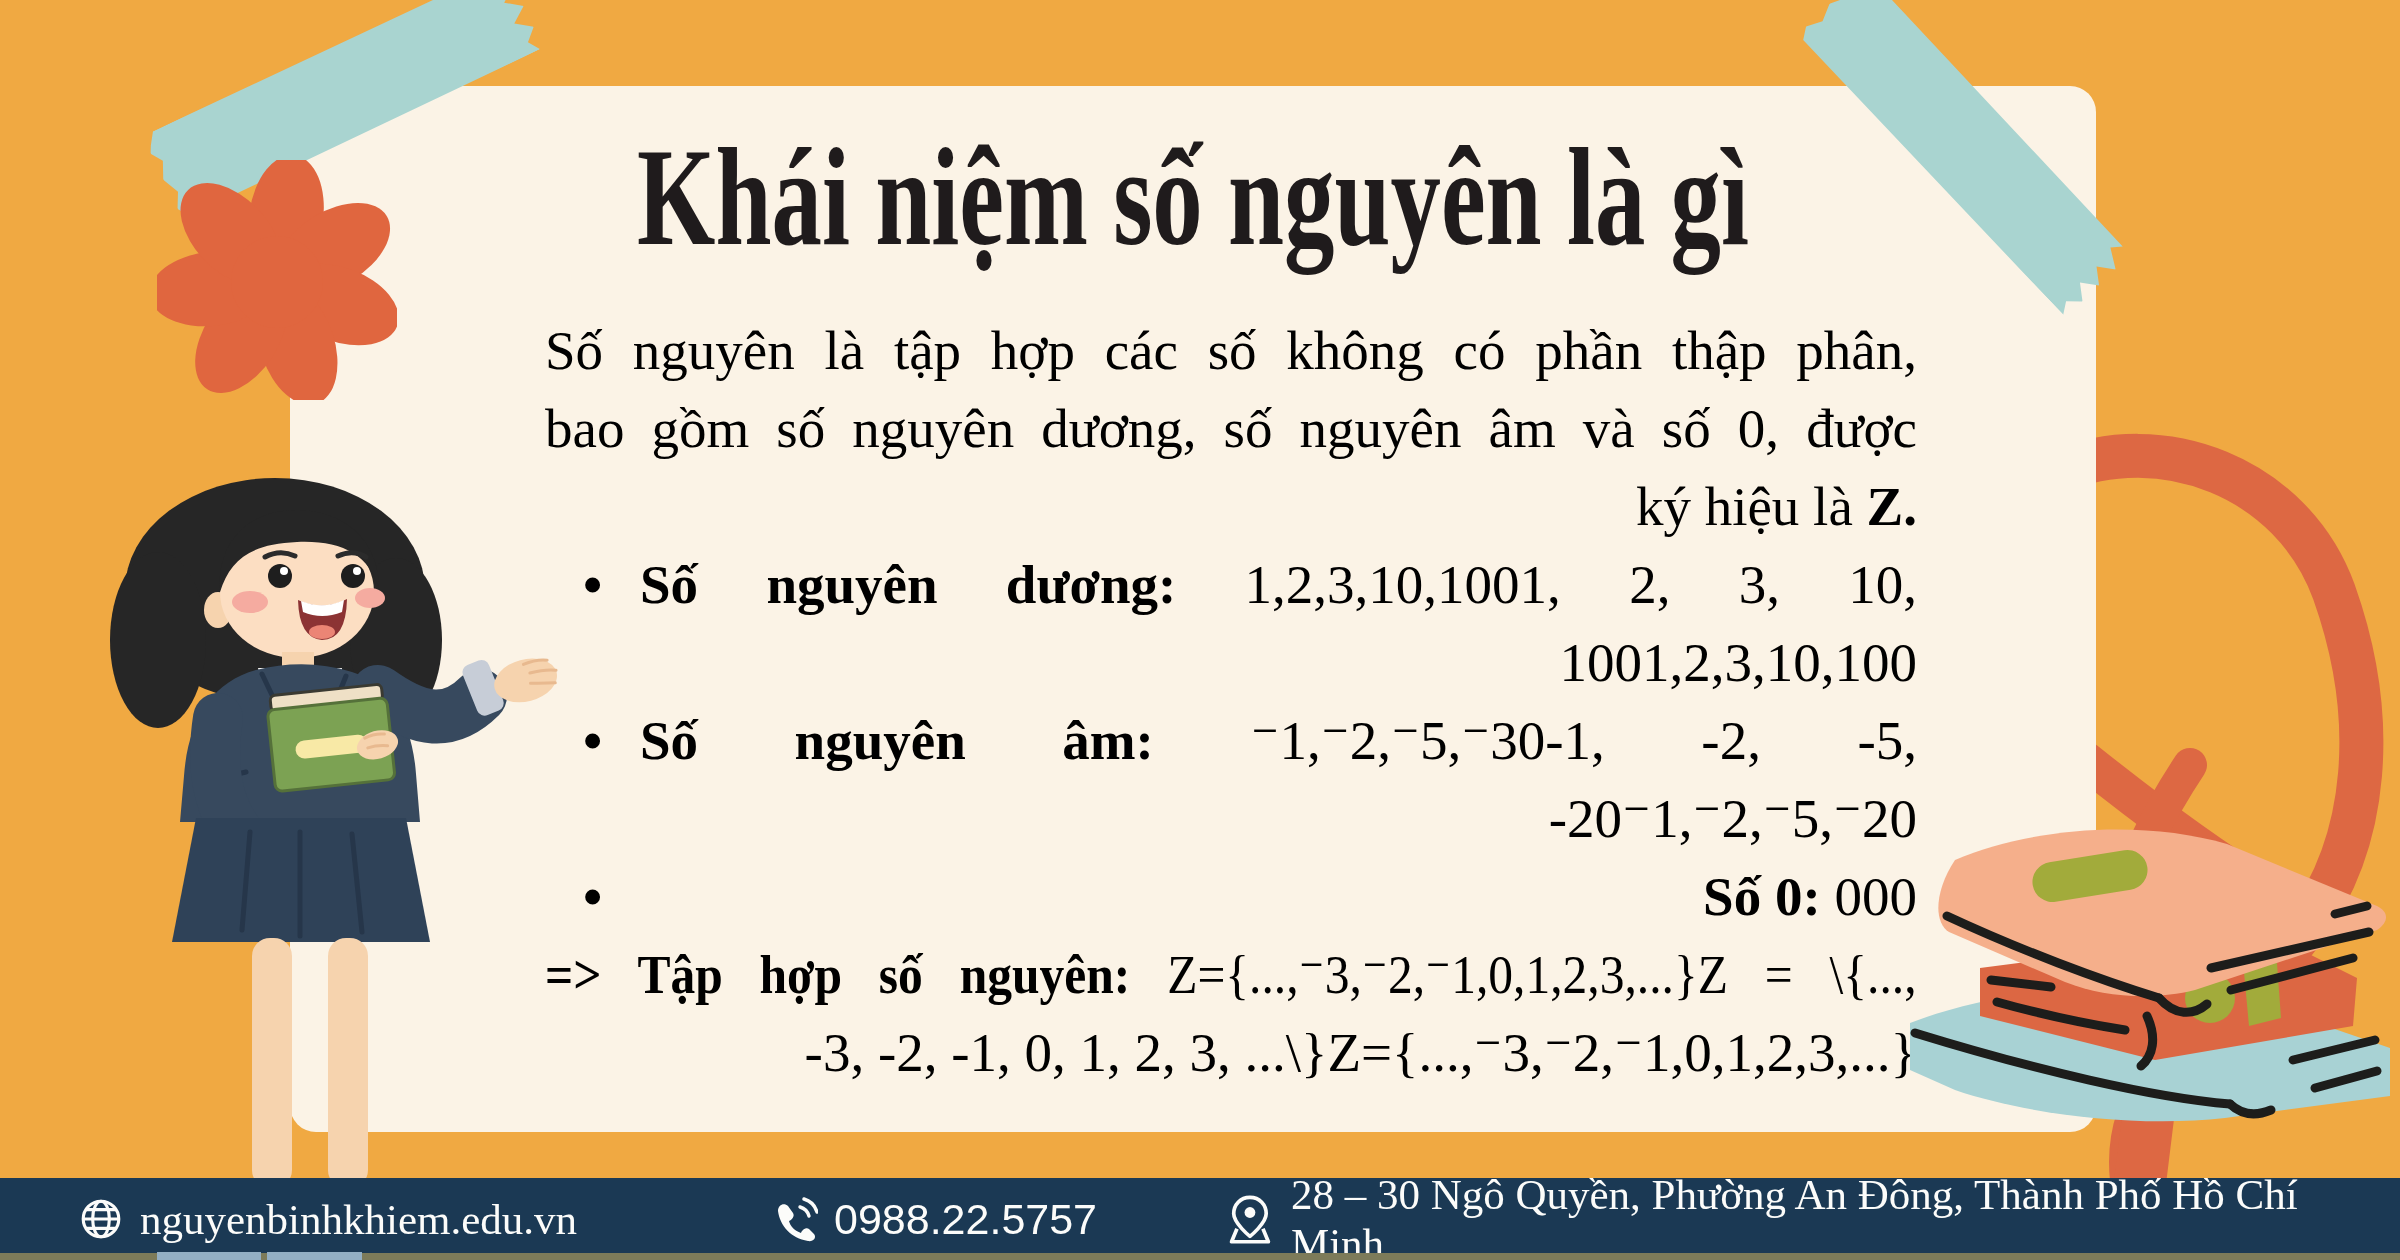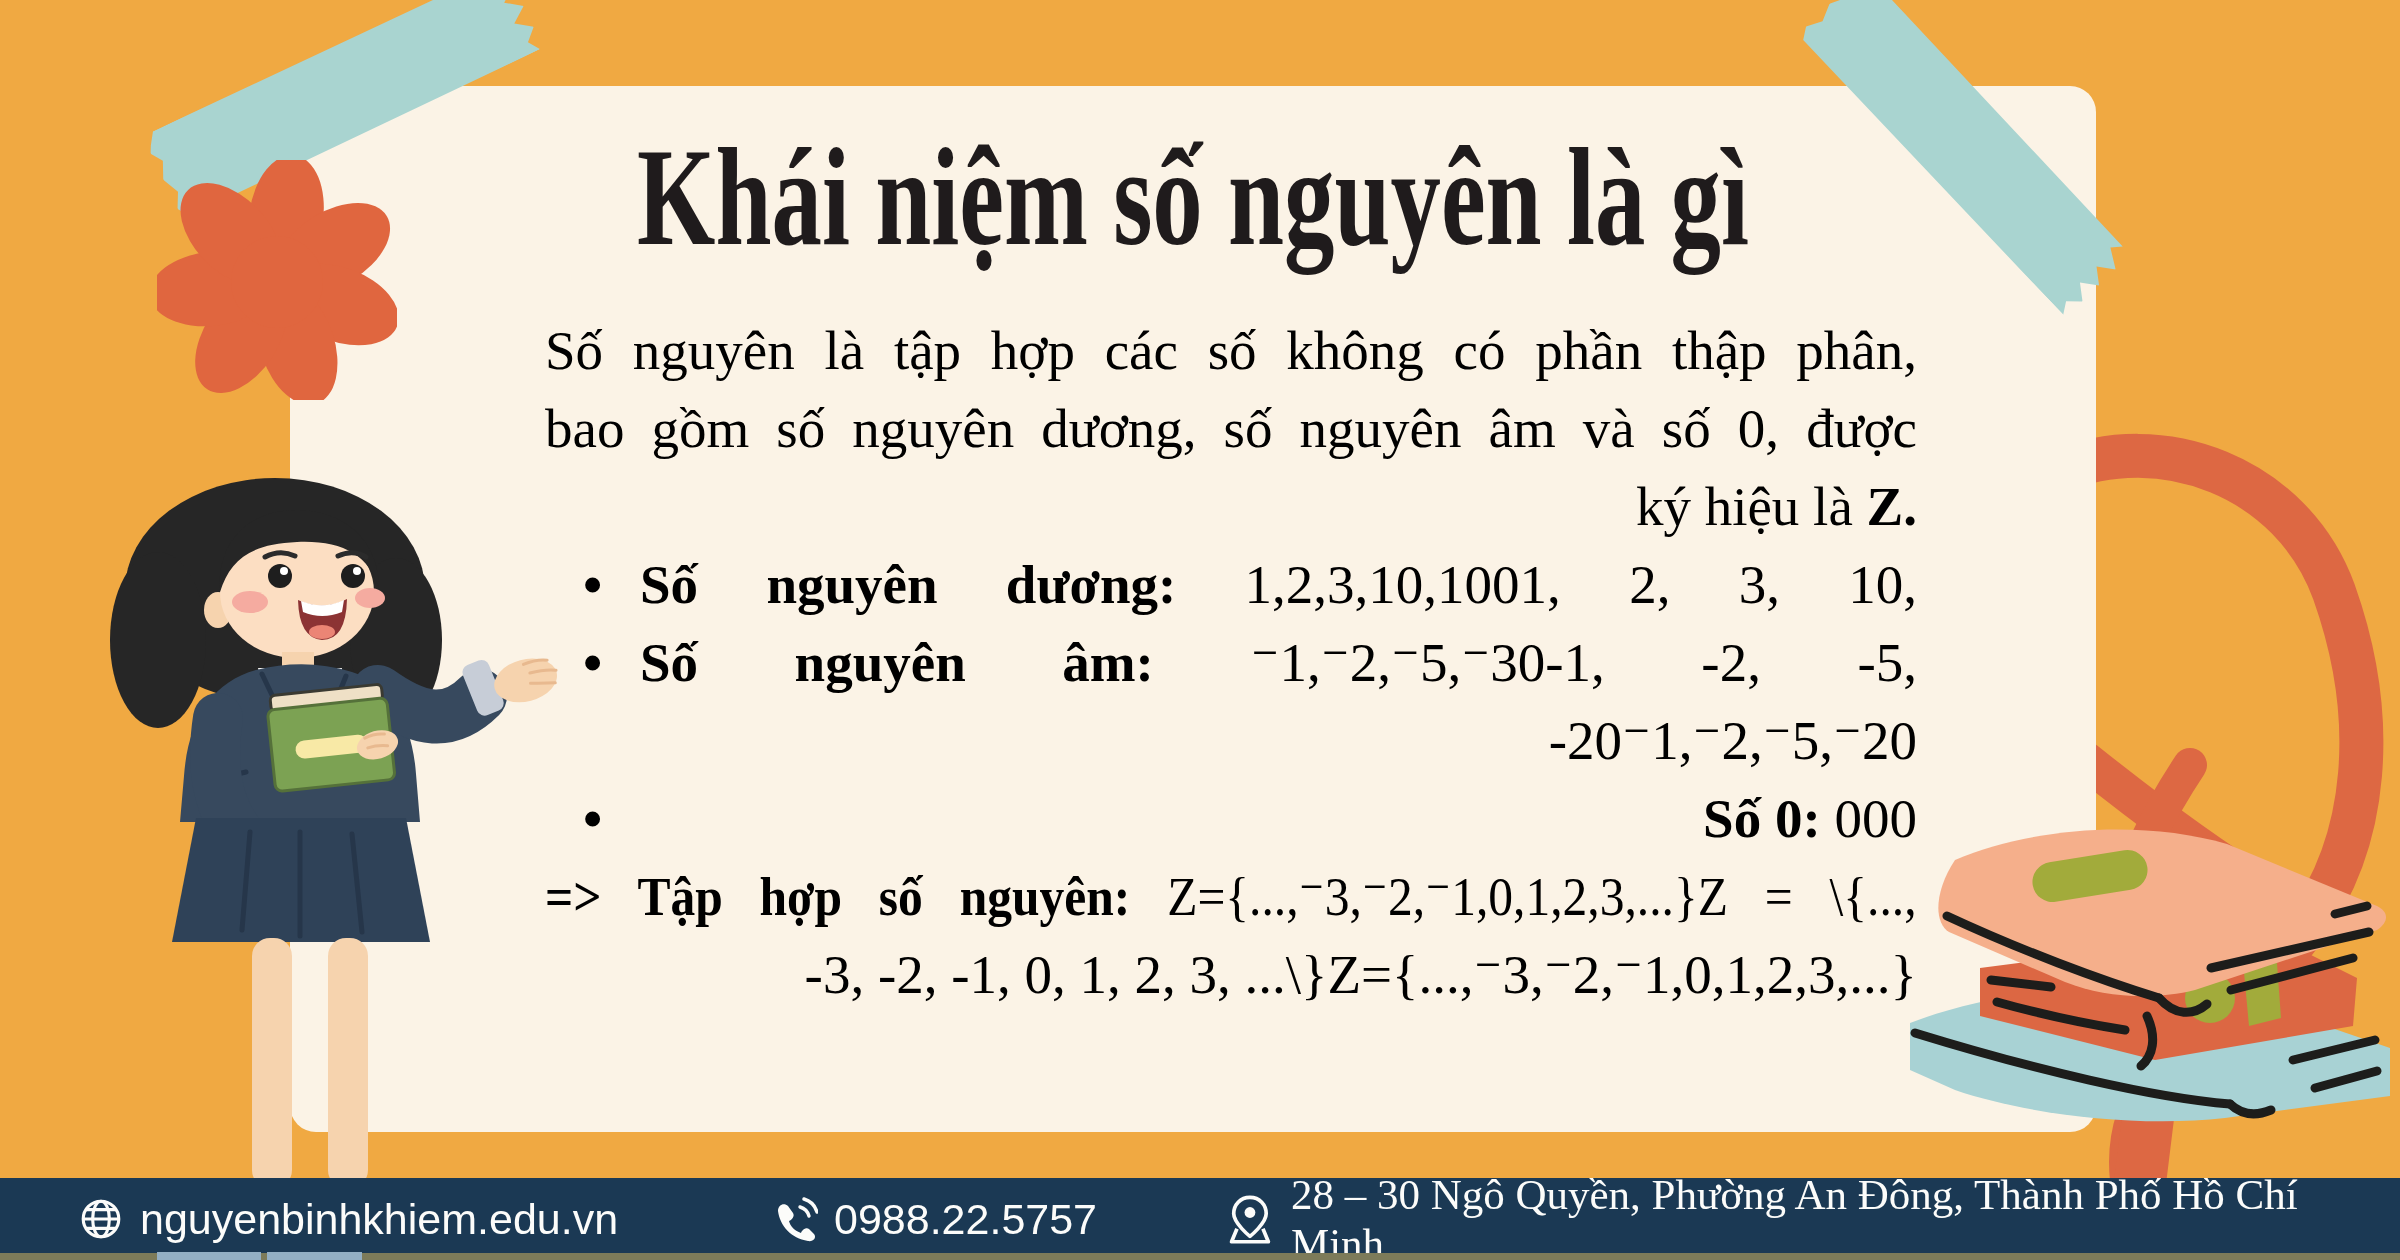--- a/index.html
+++ b/index.html
@@ -24,21 +24,21 @@
   .row{position:relative;text-align:right;}
   .jlast{text-align:justify;text-align-last:justify;}
   .indent{padding-left:95px;}
   .bullet{position:absolute;left:38px;top:0;font-weight:700;}
   b{font-weight:700;}
   .squeeze{width:1524px;transform:scaleX(.9);transform-origin:left center;}
   
   #footer{position:absolute;left:0;bottom:0;width:2400px;height:82px;background:#1B3954;z-index:9;
           font-family:"Liberation Sans","DejaVu Sans",sans-serif;color:#FCFCFA;font-size:43px;}
   .fgroup{position:absolute;top:0;height:82px;display:flex;align-items:center;gap:16px;}
-  #fg-web{left:78px;}  #fg-phone{left:770px;}  #fg-addr{left:1225px;font-family:Liberation Serif, serif;}
+  #fg-web{left:78px;font-family:Liberation Serif, serif;}  #fg-phone{left:770px;}  #fg-addr{left:1225px;font-family:Liberation Serif, serif;}
   #bottom-strip{position:absolute;left:0;bottom:0;width:2400px;height:7px;background:#7D7B59;z-index:10;}
   .blue-patch{position:absolute;bottom:0;height:8px;background:#93AFC4;z-index:11;}
   #bp1{left:157px;width:104px;} #bp2{left:267px;width:95px;}
 </style>
 </head>
 <body>
 
 <div id="canvas">
 
   <svg id="brush-arc" viewBox="0 0 360 760">
@@ -86,20 +86,21 @@
 
   <div id="textblock">
     <div class="row jlast"><span>Số nguyên là tập hợp các số không có phần thập phân,</span></div>
     <div class="row jlast"><span>bao gồm số nguyên dương, số nguyên âm và số 0, được</span></div>
     <div class="row"><span>ký hiệu là </span><b>Z.</b></div>
 
     <div class="row jlast indent">
       <span class="bullet">•</span>
       <b>Số nguyên dương:</b> <span>1,2,3,10,1001, 2, 3, 10,</span>
     </div>
+    <div class="row indent"><span>1001,2,3,10,100</span></div>
 
     <div class="row jlast indent">
       <span class="bullet">•</span>
       <b>Số nguyên âm:</b> <span>⁻1,⁻2,⁻5,⁻30-1, -2, -5,</span>
     </div>
     <div class="row indent"><span>-20⁻1,⁻2,⁻5,⁻20</span></div>
 
     <div class="row indent">
       <span class="bullet">•</span>
       <b>Số 0:</b> <span>000</span>

